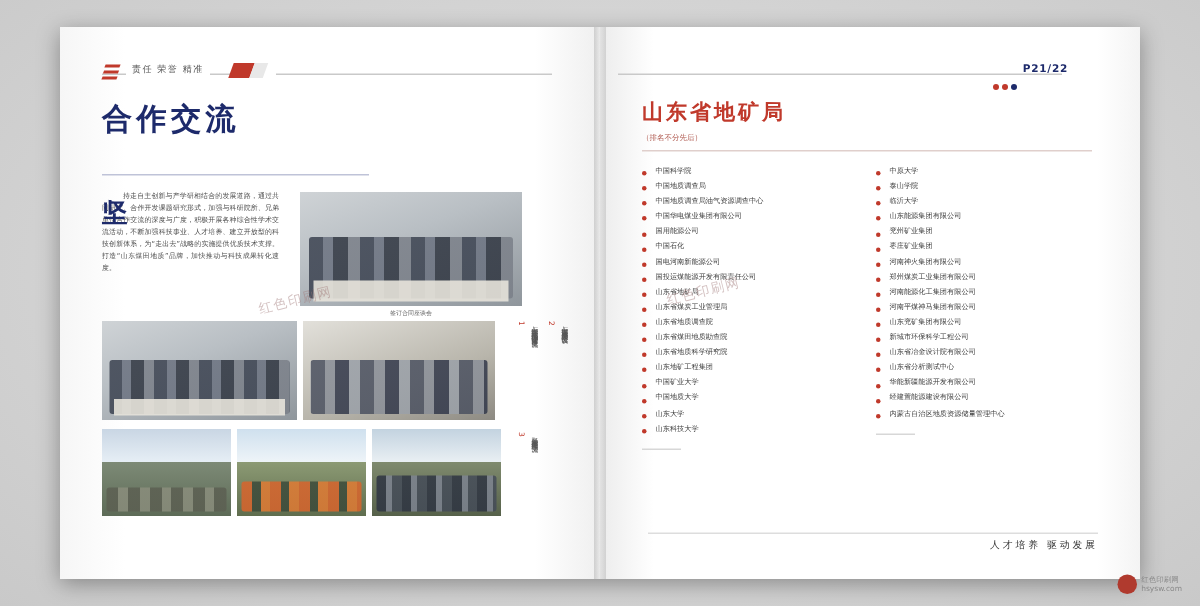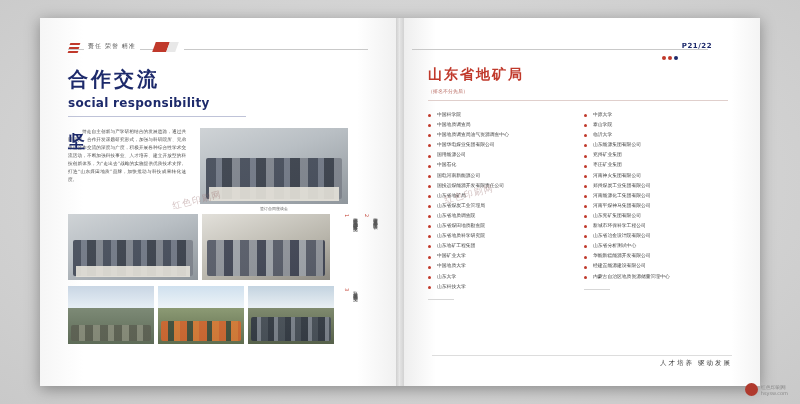--- a/index.html
+++ b/index.html
@@ -104,21 +104,20 @@
             <i></i>
           </div>
         <div class="slogan">责任 荣誉 精准</div>
         <div class="flagbox">
             <span class="f1"></span>
             <span class="f2"></span>
           </div>
       </div>
 
       <div class="title-cn">合作交流</div>
-      <div class="title-en">social responsibility</div>
       <div class="title-rule"></div>
 
       <div class="para">持走自主创新与产学研相结合的发展道路，通过共同研究、合作开发课题研究形式，加强与科研院所、兄弟单位合作交流的深度与广度，积极开展各种综合性学术交流活动，不断加强科技事业、人才培养、建立开放型的科技创新体系，为“走出去”战略的实施提供优质技术支撑。打造“山东煤田地质”品牌，加快推动与科技成果转化速度。</div>
       <div class="drop">坚</div>
 
       <div class="ph" style="left:160px;top:110px;width:148px;height:76px;">
         <div class="room"></div>
         <div class="people"></div>
         <div class="tbl"></div>
       </div>

